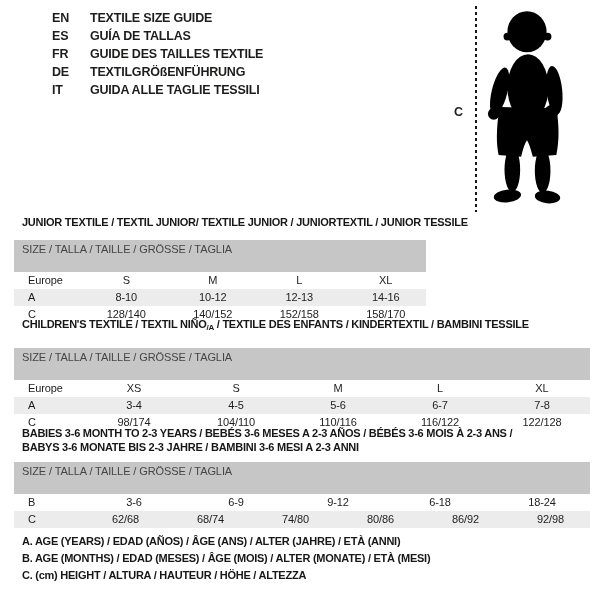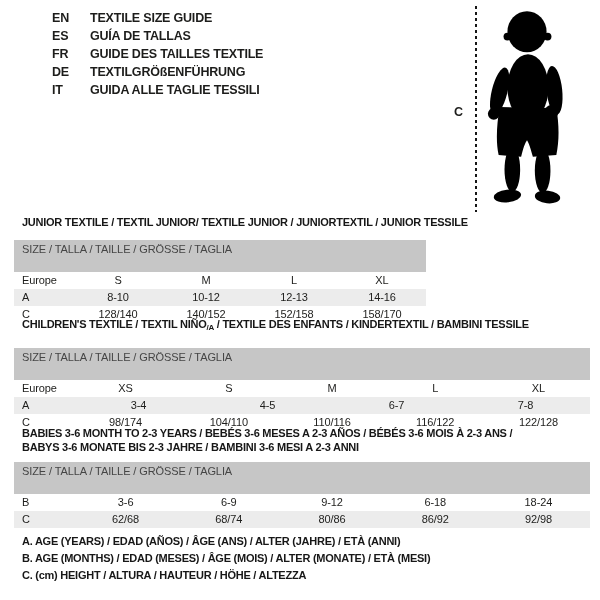--- a/index.html
+++ b/index.html
@@ -30,21 +30,21 @@
   .tbl { position:absolute; left:14px; }
   .t-narrow { width:412px; }
   .t-wide { width:576px; }
   .tbl-header {
     height:32px; line-height:18px; background:var(--hdr,#c6c6c6);
     color:#454545; font-size:11px; letter-spacing:-0.1px;
     padding-left:8px; box-sizing:border-box;
   }
   .trow { display:flex; height:17px; line-height:17px; font-size:11px; letter-spacing:-0.1px; color:var(--ink,#1d1d1b); }
   .trow.shaded { background:var(--shade,#ececec); }
-  .tcell { flex:1; text-align:center; }
+  .tcell { flex:1; text-align:center;margin-left:6px; }
   .tcell.first { flex:0 0 60px; text-align:left; padding-left:8px; box-sizing:border-box; }
   
   .footnotes { position:absolute; left:22px; top:533px; }
   .footnote { font-weight:bold; font-size:11px; letter-spacing:-0.25px; line-height:17px; white-space:nowrap; color:#171717; }
 </style>
 </head>
 <body>
 
 <div class="canvas">
 
@@ -128,20 +128,21 @@
           <div class="tcell">XS</div>
           <div class="tcell">S</div>
           <div class="tcell">M</div>
           <div class="tcell">L</div>
           <div class="tcell">XL</div>
         </div>
         <div class="trow shaded">
           <div class="tcell first">A</div>
           <div class="tcell">3-4</div>
           <div class="tcell">4-5</div>
+          <div class="tcell">5-6</div>
           <div class="tcell">6-7</div>
           <div class="tcell">7-8</div>
         </div>
         <div class="trow">
           <div class="tcell first">C</div>
           <div class="tcell">98/174</div>
           <div class="tcell">104/110</div>
           <div class="tcell">110/116</div>
           <div class="tcell">116/122</div>
           <div class="tcell">122/128</div>
@@ -161,20 +162,21 @@
           <div class="tcell">3-6</div>
           <div class="tcell">6-9</div>
           <div class="tcell">9-12</div>
           <div class="tcell">6-18</div>
           <div class="tcell">18-24</div>
         </div>
         <div class="trow shaded">
           <div class="tcell first">C</div>
           <div class="tcell">62/68</div>
           <div class="tcell">68/74</div>
+          <div class="tcell">74/80</div>
           <div class="tcell">80/86</div>
           <div class="tcell">86/92</div>
           <div class="tcell">92/98</div>
         </div>
       </div>
   </div>
 
   <div class="footnotes">
     <div class="footnote">A. AGE (YEARS) / EDAD (AÑOS) / ÂGE (ANS) / ALTER (JAHRE) / ETÀ (ANNI)</div>
     <div class="footnote">B. AGE (MONTHS) / EDAD (MESES) / ÂGE (MOIS) / ALTER (MONATE) / ETÀ (MESI)</div>

